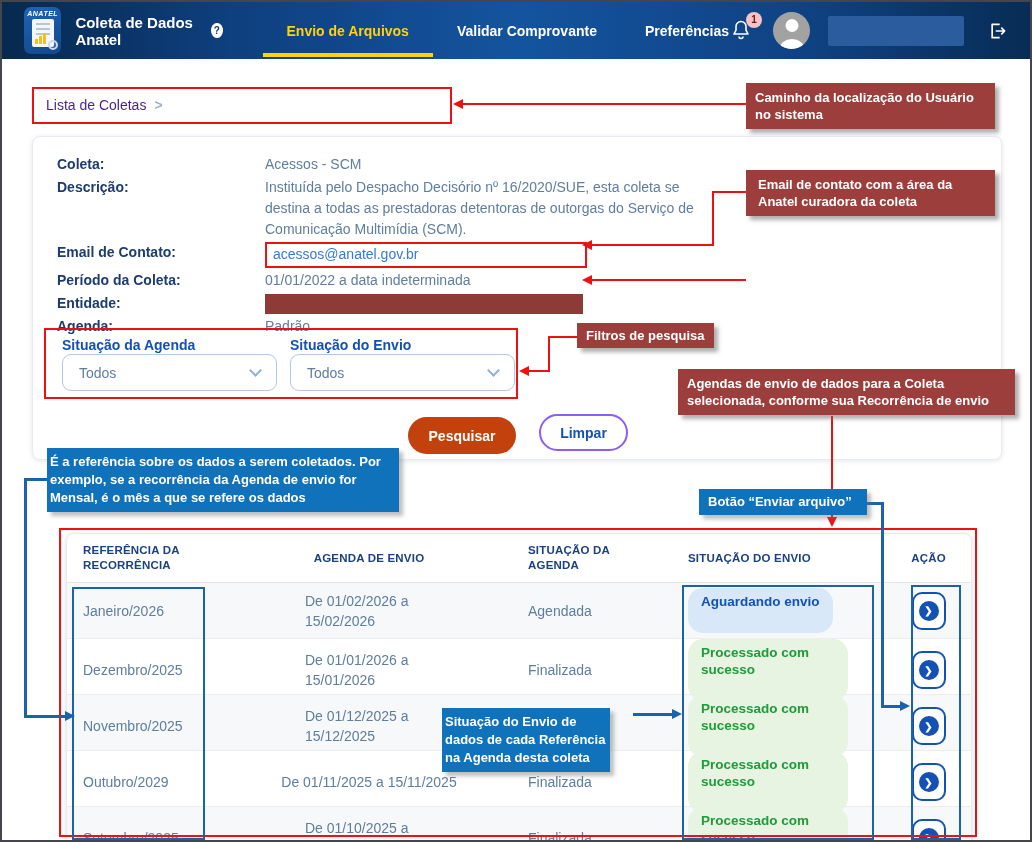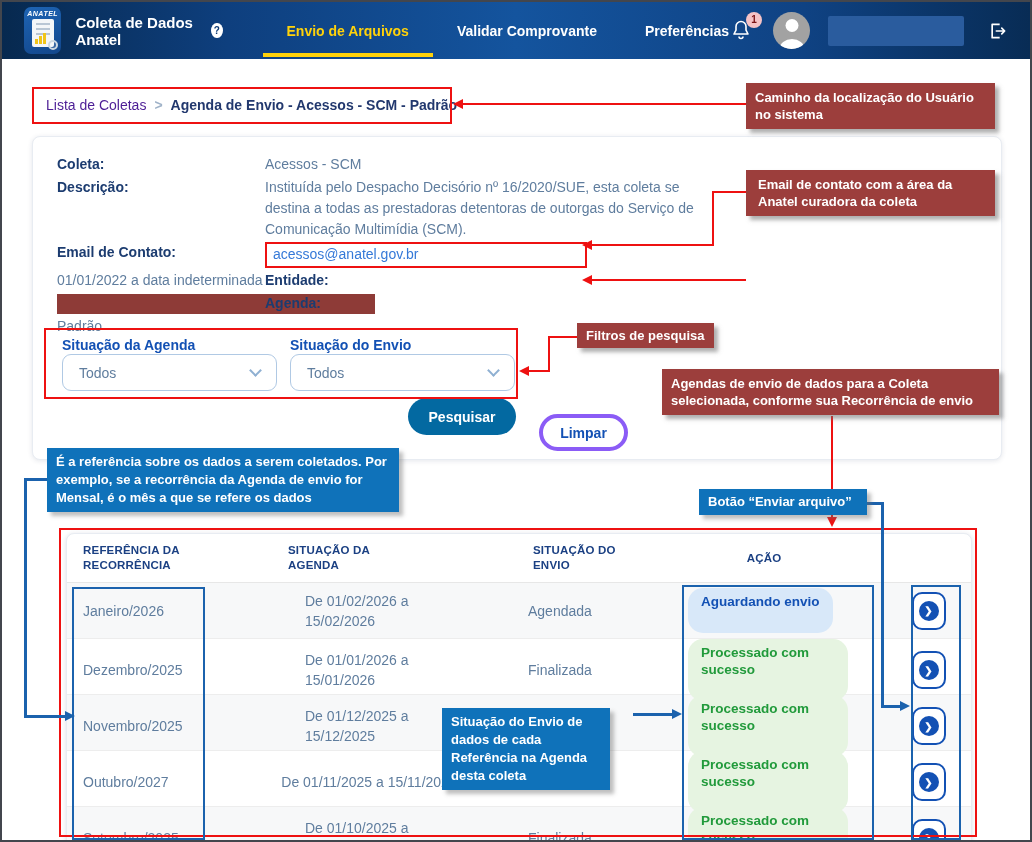--- a/index.html
+++ b/index.html
@@ -50,22 +50,22 @@
   .email-link { color:#3579d8; cursor:pointer; }
   .redacted-bar { display:inline-block; width:318px; height:20px; background:#8e3b37; vertical-align:middle; }
 
   
   .filter-label { position:absolute; font-size:14px; font-weight:bold; color:#1351b4; }
   .select { position:absolute; width:215px; height:37px; border:1px solid #b0c9e4; border-radius:9px; background:#fff;
     display:flex; align-items:center; justify-content:space-between; padding:0 16px; color:#5f7d9e; font-size:14px; cursor:pointer; }
   .chev { width:9px; height:9px; border-right:2px solid #8fb0d2; border-bottom:2px solid #8fb0d2; transform:rotate(45deg); margin-top:-4px; }
   .btn { position:absolute; height:37px; border-radius:20px; font-size:14px; font-weight:bold;
     display:flex; align-items:center; justify-content:center; cursor:pointer; }
-  .btn-primary { left:406px; top:396px; width:108px; background:#0369a1; color:#fff; }
-  .btn-outline { left:537px; top:412px; width:89px; background:#fff; color:#1351b4; border:4px solid #8b5cf6; }
+  .btn-primary { left:406px; top:415px; width:108px; background:#c2410c; color:#fff; }
+  .btn-outline { left:537px; top:412px; width:89px; background:#fff; color:#1351b4; border:2px solid #8b5cf6; }
 
   
   .card2 { position:absolute; left:64px; top:531px; width:906px; height:330px; background:#fff;
     border:1px solid #e8ecf2; border-radius:8px; box-shadow:0 1px 5px rgba(30,50,90,.15); overflow:hidden; }
   .tgrid { display:grid; grid-template-columns:182px 240px 155px 240px 89px; align-items:center; }
   .thead { height:49px; border-bottom:1px solid #e7e7e7; font-size:11.5px; font-weight:bold; color:#1b4083; letter-spacing:.2px; }
   .th { padding-left:16px; line-height:15px; }
   .th-ref span { display:inline-block; max-width:110px; }
   .th-agenda { text-align:center; padding-left:0; }
   .th-sa { padding-left:39px; } .th-sa span { display:inline-block; max-width:85px; }
@@ -85,21 +85,21 @@
   .action-btn { display:inline-flex; width:34px; height:38px; border:2px solid #1351b4; border-radius:10px; background:#fff;
     align-items:center; justify-content:center; cursor:pointer; }
   .action-btn .circ { width:20px; height:20px; border-radius:50%; background:#1351b4; color:#fff; font-size:10px; font-weight:bold;
     display:flex; align-items:center; justify-content:center; }
 
   
   .rbox { position:absolute; border:2px solid #ee1111; z-index:40; pointer-events:none; }
   .note-red { position:absolute; background:#9c3e3c; color:#fff; font-weight:bold; font-size:13px; line-height:17px;
     padding:6px 9px; box-shadow:4px 4px 4px rgba(110,110,110,.55); z-index:45; }
   .note-blue { position:absolute; background:#0f72ba; color:#fff; font-weight:bold; font-size:13px; line-height:18px;
-    padding:5px 9px; box-shadow:4px 4px 4px rgba(110,110,110,.45); z-index:45; }
+    padding:5px 3px; box-shadow:4px 4px 4px rgba(110,110,110,.45); z-index:45; }
   .bluebox { position:absolute; border:2px solid #1b62ad; z-index:42; pointer-events:none; }
   .ln { position:absolute; background:#ee1111; z-index:44; }
   .lnb { position:absolute; background:#1b62ad; z-index:44; }
   .ah { position:absolute; width:0; height:0; z-index:44; }
   .ah-left  { border-top:5px solid transparent; border-bottom:5px solid transparent; border-right:10px solid #ee1111; }
   .ah-down  { border-left:5px solid transparent; border-right:5px solid transparent; border-top:10px solid #ee1111; }
   .ah-rightb{ border-top:5px solid transparent; border-bottom:5px solid transparent; border-left:10px solid #1b62ad; }
 </style>
 </head>
 <body>
@@ -146,34 +146,34 @@
       <svg width="20" height="20" viewBox="0 0 24 24" style="margin-left:6px">
         <path d="M14 4H5v16h9" fill="none" stroke="#ffffff" stroke-width="2" stroke-linejoin="round"></path>
         <path d="M10 12h10M20 12l-3.5-3.5M20 12l-3.5 3.5" fill="none" stroke="#ffffff" stroke-width="2" stroke-linecap="round"></path>
       </svg>
     </div>
   </div>
 
   <div class="breadcrumb">
     <span class="crumb-link">Lista de Coletas</span>
     <span class="crumb-sep">&gt;</span>
-    <span class="crumb-current">Agenda de Envio - Acessos - SCM - Padrão</span>
   </div>
 
   <div class="card1"></div>
   <div class="details">
     <span class="dlabel">Coleta:</span>
     <span class="dvalue">Acessos - SCM</span>
 
     <span class="dlabel">Descrição:</span>
     <span class="dvalue desc">Instituída pelo Despacho Decisório nº 16/2020/SUE, esta coleta se destina a todas as prestadoras detentoras de outorgas do Serviço de Comunicação Multimídia (SCM).</span>
 
     <span class="dlabel">Email de Contato:</span>
     <span><span class="email-box"><span class="email-link">acessos@anatel.gov.br</span></span></span>
 
+    <span class="dlabel">Período da Coleta:</span>
     <span class="dvalue">01/01/2022 a data indeterminada</span>
 
     <span class="dlabel">Entidade:</span>
     <span><span class="redacted-bar"></span></span>
 
     <span class="dlabel">Agenda:</span>
     <span class="dvalue">Padrão</span>
   </div>
 
   <span class="filter-label" style="left:60px; top:335px;">Situação da Agenda</span>
@@ -185,20 +185,21 @@
   <div class="select" style="left:288px; top:352px; width:225px;">
     <span>Todos</span>
     <span class="chev"></span>
   </div>
   <div class="btn btn-primary">Pesquisar</div>
   <div class="btn btn-outline">Limpar</div>
 
   <div class="card2">
     <div class="tgrid thead">
       <span class="th th-ref"><span>REFERÊNCIA DA RECORRÊNCIA</span></span>
+      <span class="th th-agenda">AGENDA DE ENVIO</span>
       <span class="th th-sa"><span>SITUAÇÃO DA AGENDA</span></span>
       <span class="th th-se">SITUAÇÃO DO ENVIO</span>
       <span class="th th-acao">AÇÃO</span>
     </div>
 
     <div class="tgrid trow alt">
       <span class="td-ref">Janeiro/2026</span>
       <span class="td-agenda"><span class="wrap2">De 01/02/2026 a 15/02/2026</span></span>
       <span class="td-sa">Agendada</span>
       <span class="td-se"><span class="pill pill-blue">Aguardando envio</span></span>
@@ -221,21 +222,21 @@
       <span class="td-ref">Novembro/2025</span>
       <span class="td-agenda"><span class="wrap2">De 01/12/2025 a 15/12/2025</span></span>
       <span class="td-sa"></span>
       <span class="td-se"><span class="pill pill-green">Processado com sucesso</span></span>
       <span class="td-acao"><span class="action-btn">
             <span class="circ">❯</span>
           </span></span>
     </div>
 
     <div class="tgrid trow">
-      <span class="td-ref">Outubro/2027</span>
+      <span class="td-ref">Outubro/2029</span>
       <span class="td-agenda">De 01/11/2025 a 15/11/2025</span>
       <span class="td-sa">Finalizada</span>
       <span class="td-se"><span class="pill pill-green">Processado com sucesso</span></span>
       <span class="td-acao"><span class="action-btn">
             <span class="circ">❯</span>
           </span></span>
     </div>
 
     <div class="tgrid trow alt">
       <span class="td-ref">Setembro/2025</span>
@@ -252,21 +253,21 @@
   <div class="rbox" style="left:42px; top:326px; width:474px; height:71px;"></div>
   <div class="rbox" style="left:57px; top:526px; width:918px; height:309px;"></div>
 
   <div class="bluebox" style="left:70px; top:585px; width:133px; height:253px;"></div>
   <div class="bluebox" style="left:680px; top:583px; width:192px; height:255px;"></div>
   <div class="bluebox" style="left:909px; top:583px; width:50px; height:255px;"></div>
 
   <div class="note-red" style="left:744px; top:81px; width:249px;">Caminho da localização do Usuário no sistema</div>
   <div class="note-red" style="left:744px; top:168px; width:249px;padding-left:12px;">Email de contato com a área da Anatel curadora da coleta</div>
   <div class="note-red" style="left:575px; top:321px; width:137px; padding:4px 9px;">Filtros de pesquisa</div>
-  <div class="note-red" style="left:660px; top:367px; width:337px;">Agendas de envio de dados para a Coleta selecionada, conforme sua Recorrência de envio</div>
+  <div class="note-red" style="left:676px; top:367px; width:337px;">Agendas de envio de dados para a Coleta selecionada, conforme sua Recorrência de envio</div>
 
   <div class="note-blue" style="left:45px; top:446px; width:352px;">É a referência sobre os dados a serem coletados. Por exemplo, se a recorrência da Agenda de envio for Mensal, é o mês a que se refere os dados</div>
   <div class="note-blue" style="left:697px; top:487px; width:168px; padding:4px 9px;">Botão “Enviar arquivo”</div>
   <div class="note-blue" style="left:440px; top:706px; width:168px;">Situação do Envio de dados de cada Referência na Agenda desta coleta</div>
 
   <span class="ln" style="left:461px; top:101px; width:283px; height:2px;"></span>
   <span class="ah ah-left" style="left:451px; top:97px;"></span>
 
   <span class="ln" style="left:712px; top:189px; width:32px; height:2px;"></span>
   <span class="ln" style="left:710px; top:189px; width:2px; height:55px;"></span>

